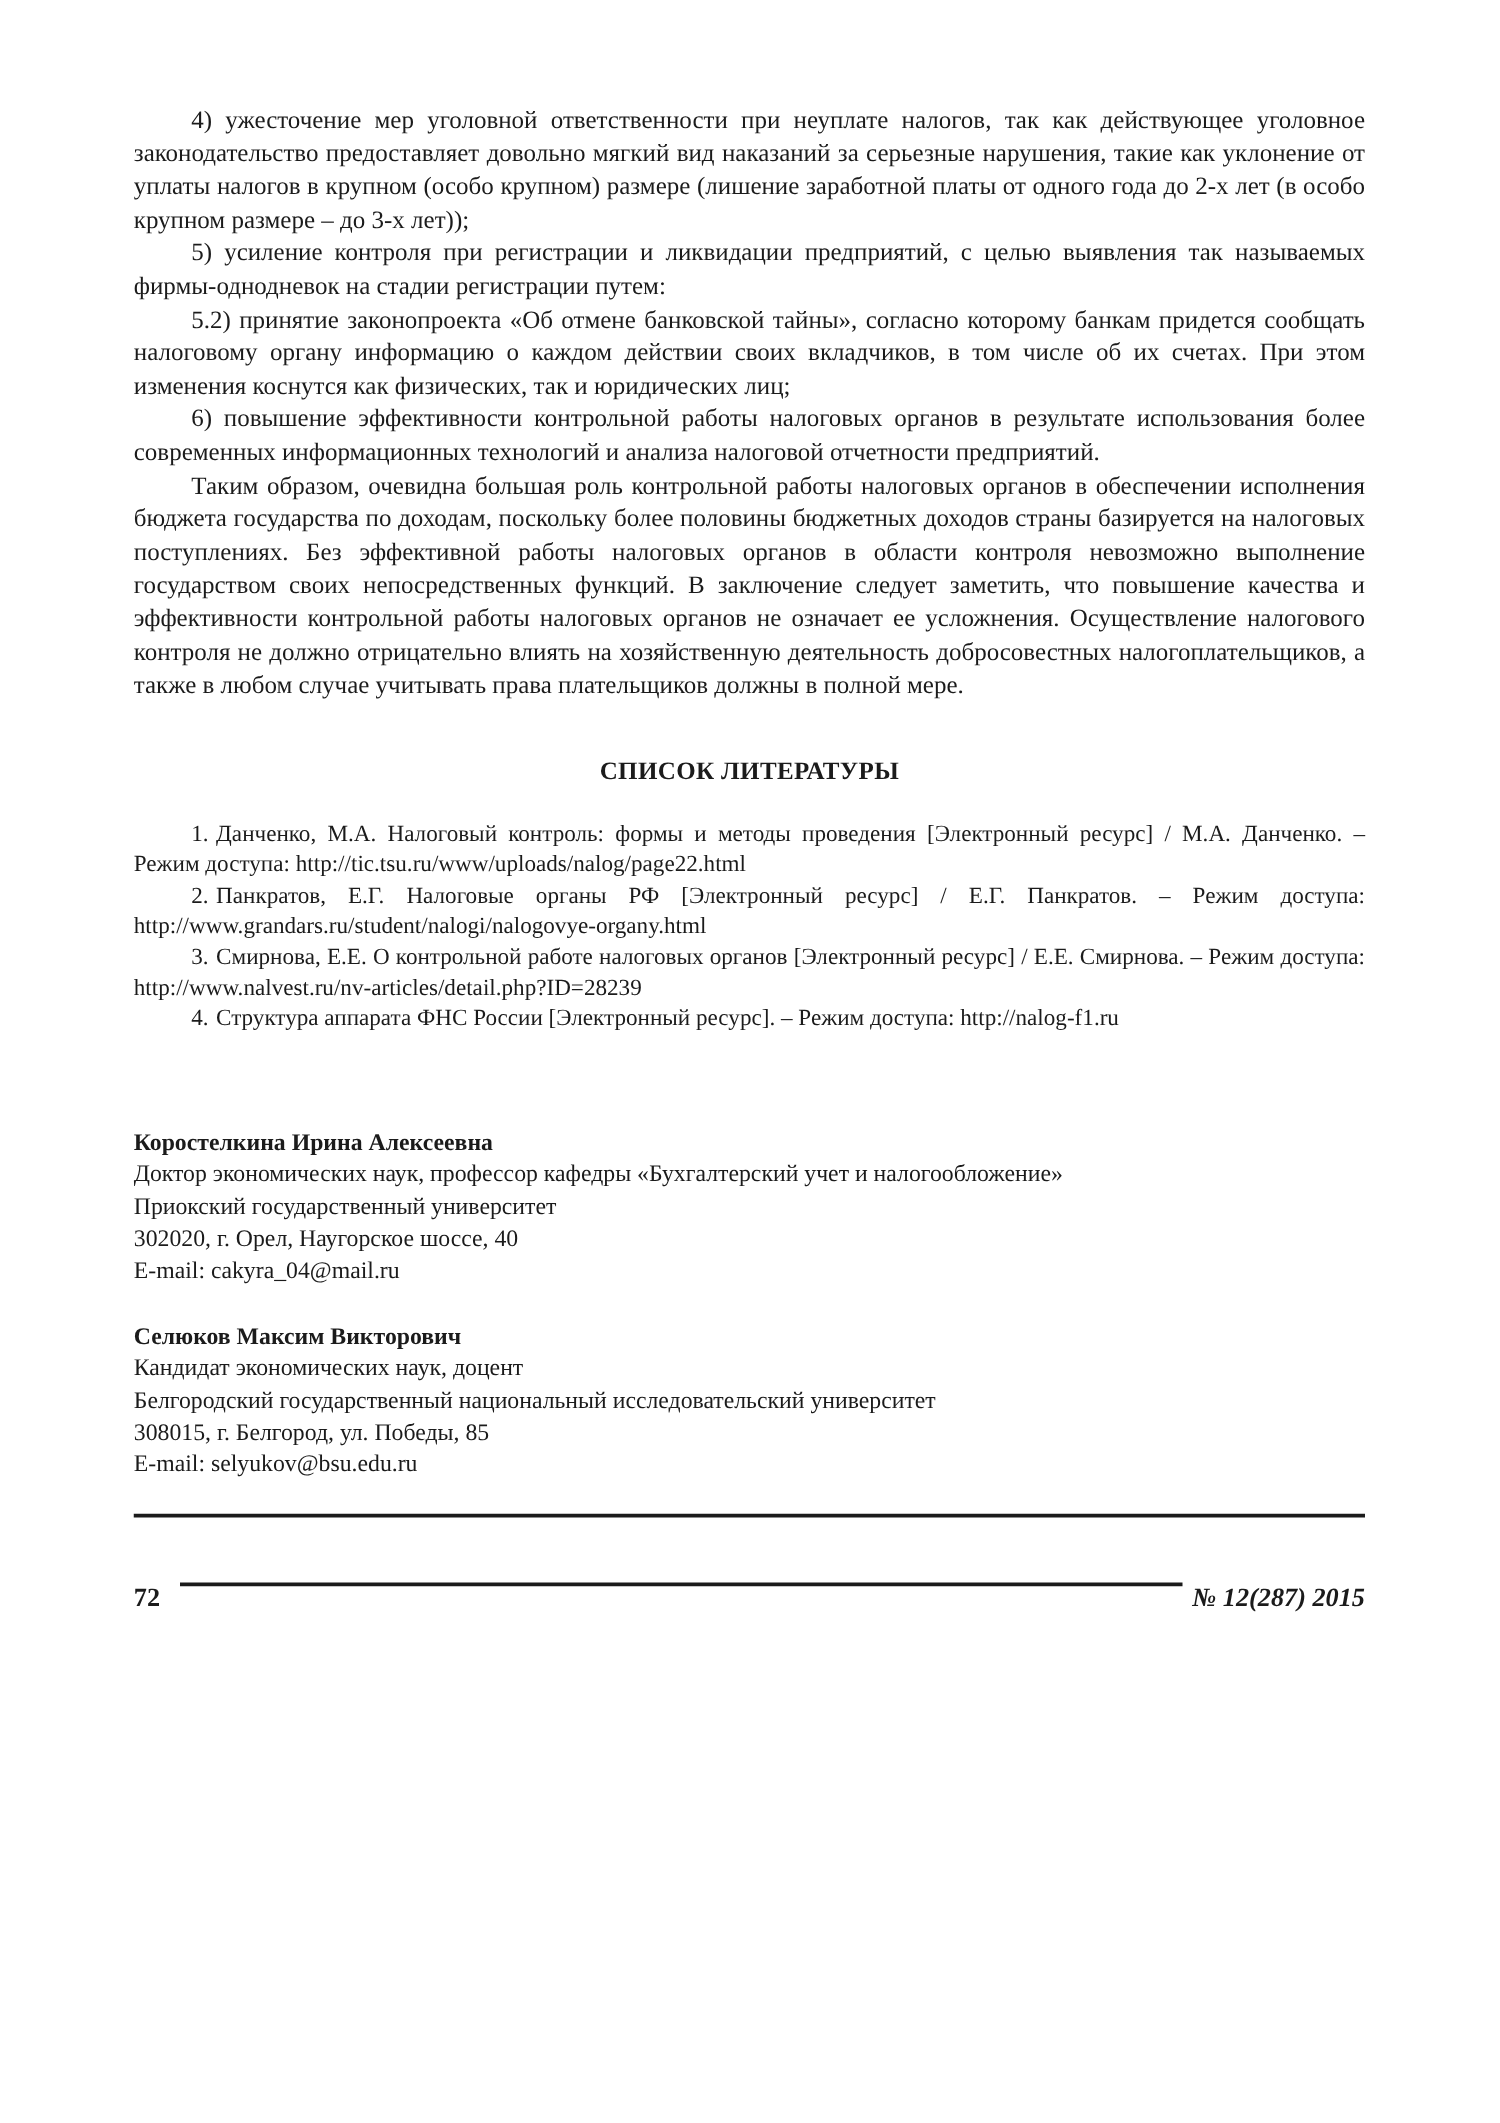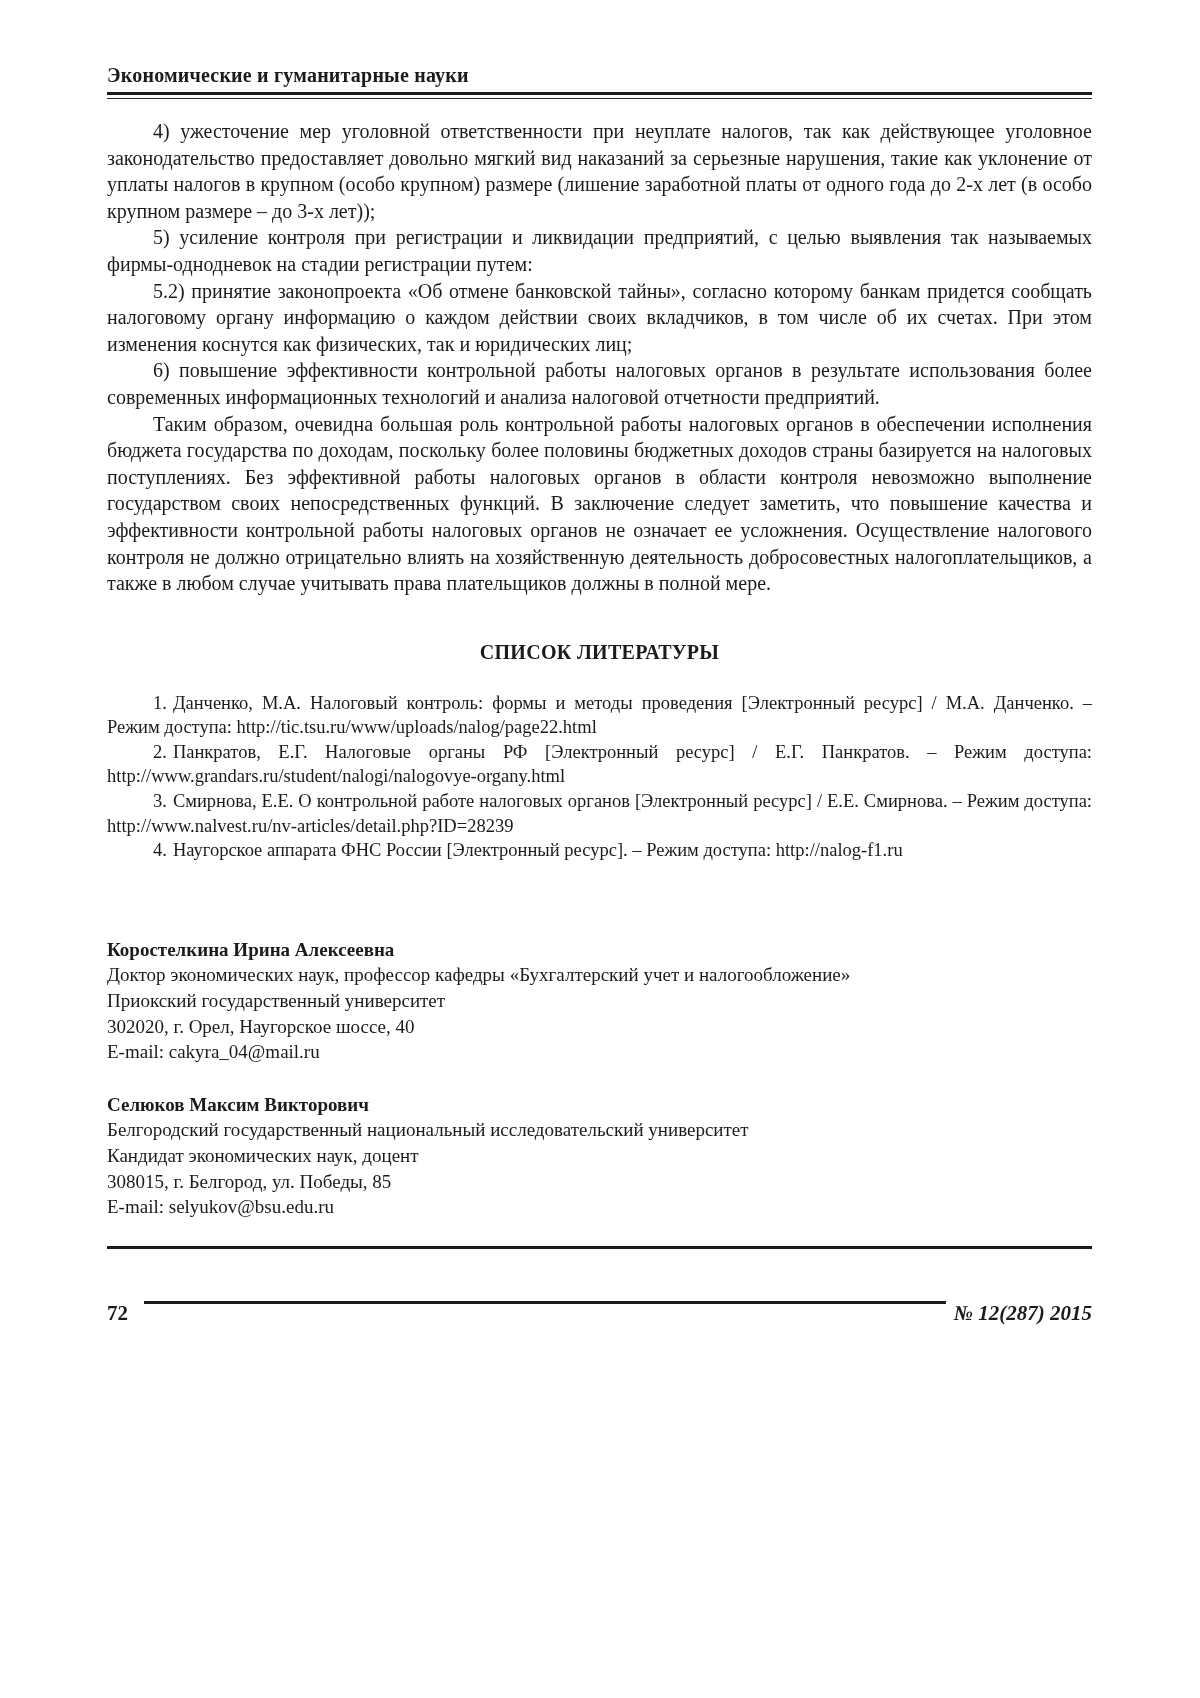--- a/index.html
+++ b/index.html
@@ -83,54 +83,49 @@
     font-weight: bold;
     font-style: italic;
     white-space: nowrap;
   }
 </style>
 </head>
 <body>
 
 <div class="page">
 
-  <div class="running-head">
-    <p class="journal-title">Экономические и гуманитарные науки</p>
-    <div class="rule-thick"></div>
-    <div class="rule-thin"></div>
-  </div>
 
   <div class="article">
     <p>4) ужесточение мер уголовной ответственности при неуплате налогов, так как действующее уголовное законодательство предоставляет довольно мягкий вид наказаний за серьезные нарушения, такие как уклонение от уплаты налогов в крупном (особо крупном) размере (лишение заработной платы от одного года до 2-х лет (в особо крупном размере – до 3-х лет));</p>
     <p>5) усиление контроля при регистрации и ликвидации предприятий, с целью выявления так называемых фирмы-однодневок на стадии регистрации путем:</p>
     <p>5.2) принятие законопроекта «Об отмене банковской тайны», согласно которому банкам придется сообщать налоговому органу информацию о каждом действии своих вкладчиков, в том числе об их счетах. При этом изменения коснутся как физических, так и юридических лиц;</p>
     <p>6) повышение эффективности контрольной работы налоговых органов в результате использования более современных информационных технологий и анализа налоговой отчетности предприятий.</p>
     <p>Таким образом, очевидна большая роль контрольной работы налоговых органов в обеспечении исполнения бюджета государства по доходам, поскольку более половины бюджетных доходов страны базируется на налоговых поступлениях. Без эффективной работы налоговых органов в области контроля невозможно выполнение государством своих непосредственных функций. В заключение следует заметить, что повышение качества и эффективности контрольной работы налоговых органов не означает ее усложнения. Осуществление налогового контроля не должно отрицательно влиять на хозяйственную деятельность добросовестных налогоплательщиков, а также в любом случае учитывать права плательщиков должны в полной мере.</p>
   </div>
 
   <div class="lit-heading">СПИСОК ЛИТЕРАТУРЫ</div>
   <div class="references">
     <p class="ref"><span class="ref-num">1.</span><span>Данченко, М.А. Налоговый контроль: формы и методы проведения [Электронный ресурс] / М.А. Данченко. – Режим доступа: http://tic.tsu.ru/www/uploads/nalog/page22.html</span></p>
     <p class="ref"><span class="ref-num">2.</span><span>Панкратов, Е.Г. Налоговые органы РФ [Электронный ресурс] / Е.Г. Панкратов. – Режим доступа: http://www.grandars.ru/student/nalogi/nalogovye-organy.html</span></p>
     <p class="ref"><span class="ref-num">3.</span><span>Смирнова, Е.Е. О контрольной работе налоговых органов [Электронный ресурс] / Е.Е. Смирнова. – Режим доступа: http://www.nalvest.ru/nv-articles/detail.php?ID=28239</span></p>
-    <p class="ref"><span class="ref-num">4.</span><span>Наугорское аппарата ФНС России [Электронный ресурс]. – Режим доступа: http://nalog-f1.ru</span></p>
+    <p class="ref"><span class="ref-num">4.</span><span>Структура аппарата ФНС России [Электронный ресурс]. – Режим доступа: http://nalog-f1.ru</span></p>
   </div>
 
   <div class="authors">
     <div class="author-block">
       <div class="author-name">Коростелкина Ирина Алексеевна</div>
       <div>Доктор экономических наук, профессор кафедры «Бухгалтерский учет и налогообложение»</div>
       <div>Приокский государственный университет</div>
       <div>302020, г. Орел, Наугорское шоссе, 40</div>
       <div>E-mail: cakyra_04@mail.ru</div>
     </div>
     <div class="author-block">
       <div class="author-name">Селюков Максим Викторович</div>
+      <div>Кандидат экономических наук, доцент</div>
       <div>Белгородский государственный национальный исследовательский университет</div>
-      <div>Кандидат экономических наук, доцент</div>
       <div>308015, г. Белгород, ул. Победы, 85</div>
       <div>E-mail: selyukov@bsu.edu.ru</div>
     </div>
   </div>
 
   <div class="bottom-separator"></div>
   <div class="footer-row">
     <span class="page-number">72</span>
     <span class="footer-rule"></span>
     <span class="issue-label">№ 12(287) 2015</span>

